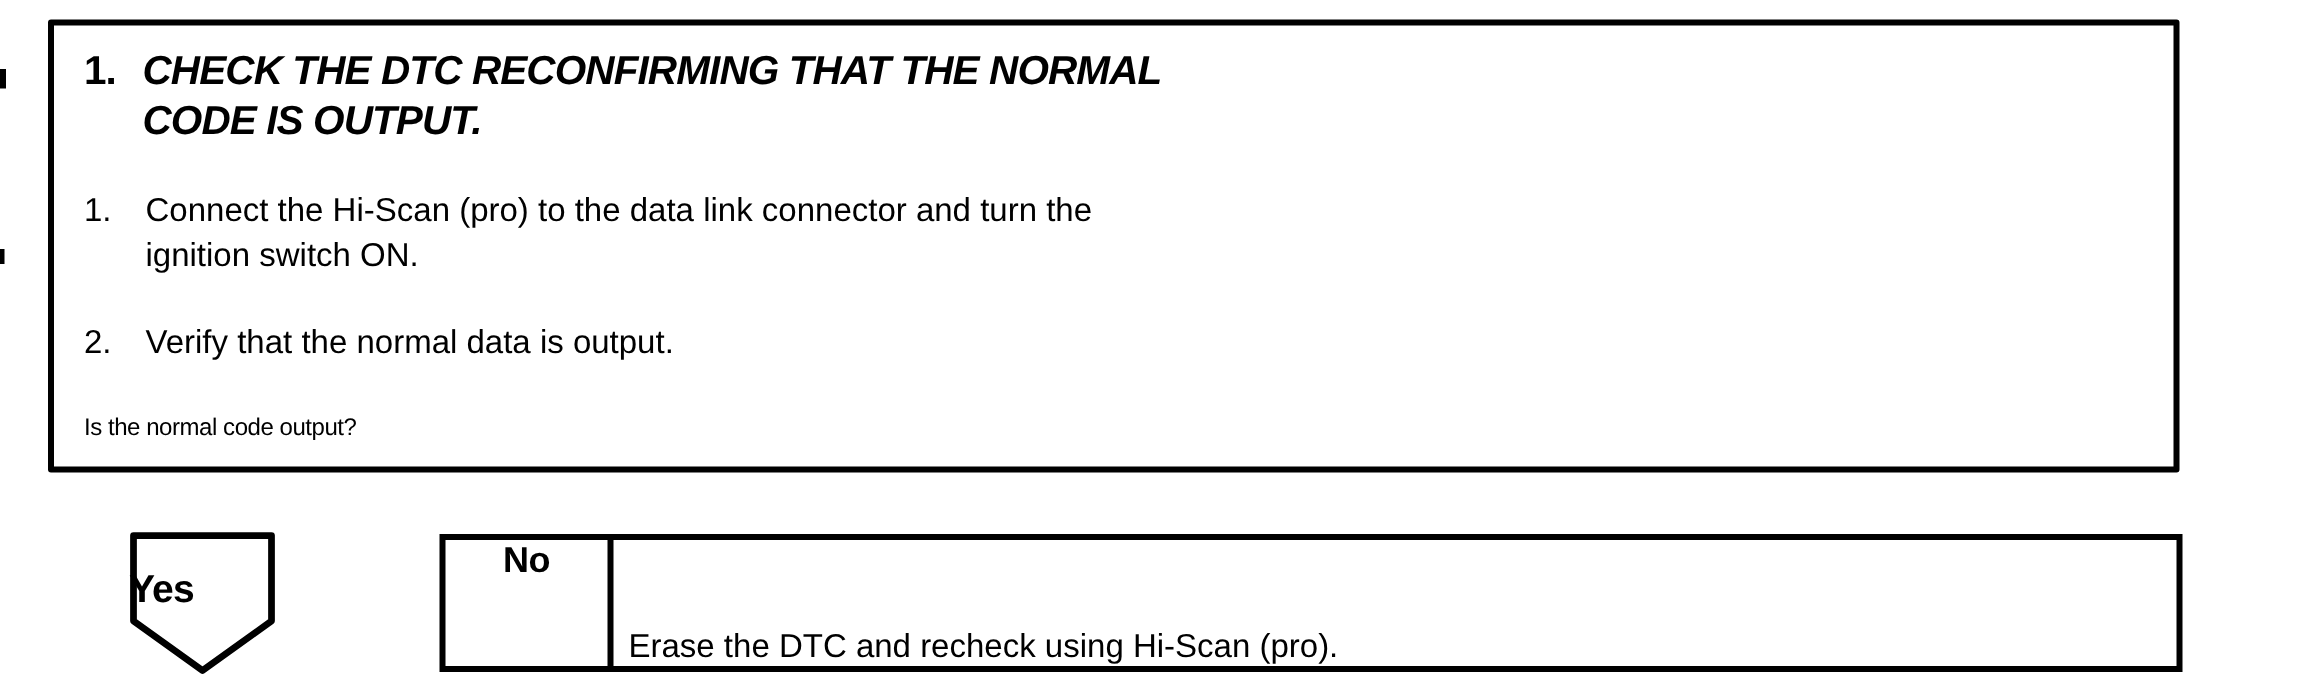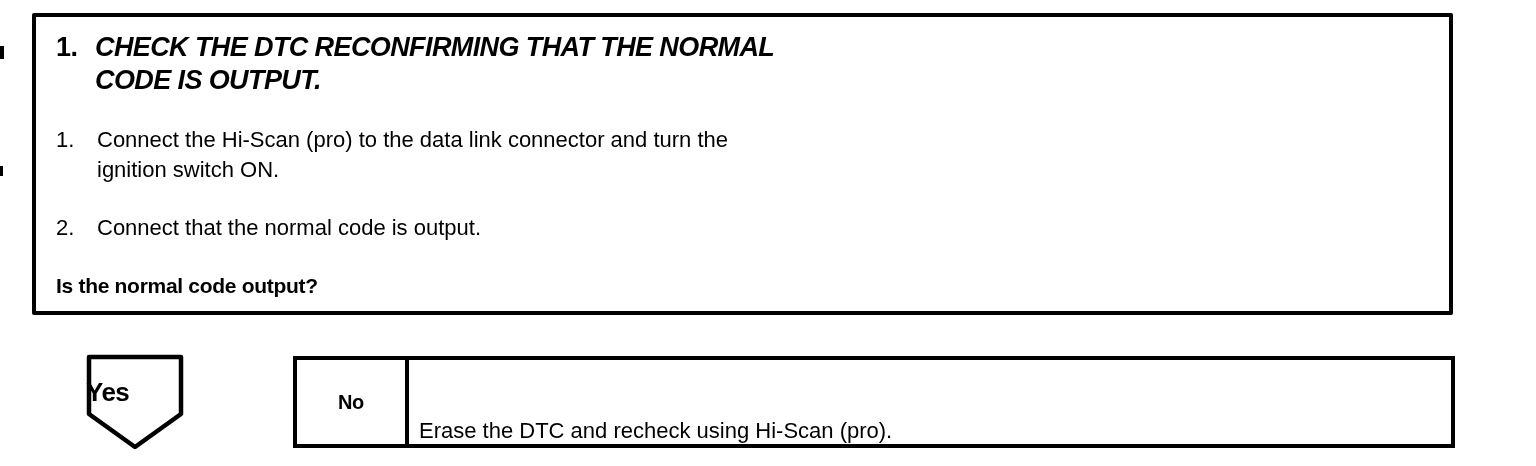--- a/index.html
+++ b/index.html
@@ -56,23 +56,23 @@
   }
   .item-num {
     width: 41px;
     flex: 0 0 41px;
   }
   .item-text {
     white-space: pre-line;
   }
   .question {
     margin: 28px 0 0 20px;
-    font-size: 21px;
+    font-size: 16px;
     line-height: 30px;
-    font-weight: bold;
+    font-weight: normal;
     letter-spacing: -0.3px;
   }
 
   
   .yes-connector {
     position: absolute;
     left: 86px;
     top: 354px;
     width: 99px;
     height: 98px;
@@ -104,24 +104,23 @@
     box-sizing: border-box;
     background: #ffffff;
     display: flex;
     align-items: stretch;
   }
   .no-cell {
     flex: 0 0 108px;
     width: 108px;
     border-right: 4px solid #000000;
     display: flex;
-    align-items: center;
     justify-content: center;
     font-weight: bold;
-    font-size: 20px;
+    font-size: 24px;
     letter-spacing: -0.3px;
   }
   .action-cell {
     flex: 1;
     display: flex;
     align-items: flex-end;
     padding-left: 10px;
     font-size: 22px;
   }
 
@@ -146,21 +145,21 @@
     </div>
 
     <div class="item-row">
       <span class="item-num">1.</span>
       <span class="item-text">Connect the Hi-Scan (pro) to the data link connector and turn the
 ignition switch ON.</span>
     </div>
 
     <div class="item-row">
       <span class="item-num">2.</span>
-      <span class="item-text">Connect that the normal code is output.</span>
+      <span class="item-text">Verify that the normal data is output.</span>
     </div>
 
     <p class="question">Is the normal code output?</p>
   </section>
 
   <div class="yes-connector">
     <svg width="99" height="98" viewBox="0 0 99 98">
       <polygon points="3,3 95,3 95,60 49,93 3,60" fill="#ffffff" stroke="#000000" stroke-width="4.5" stroke-linejoin="round"></polygon>
     </svg>
     <span class="yes-label">Yes</span>

